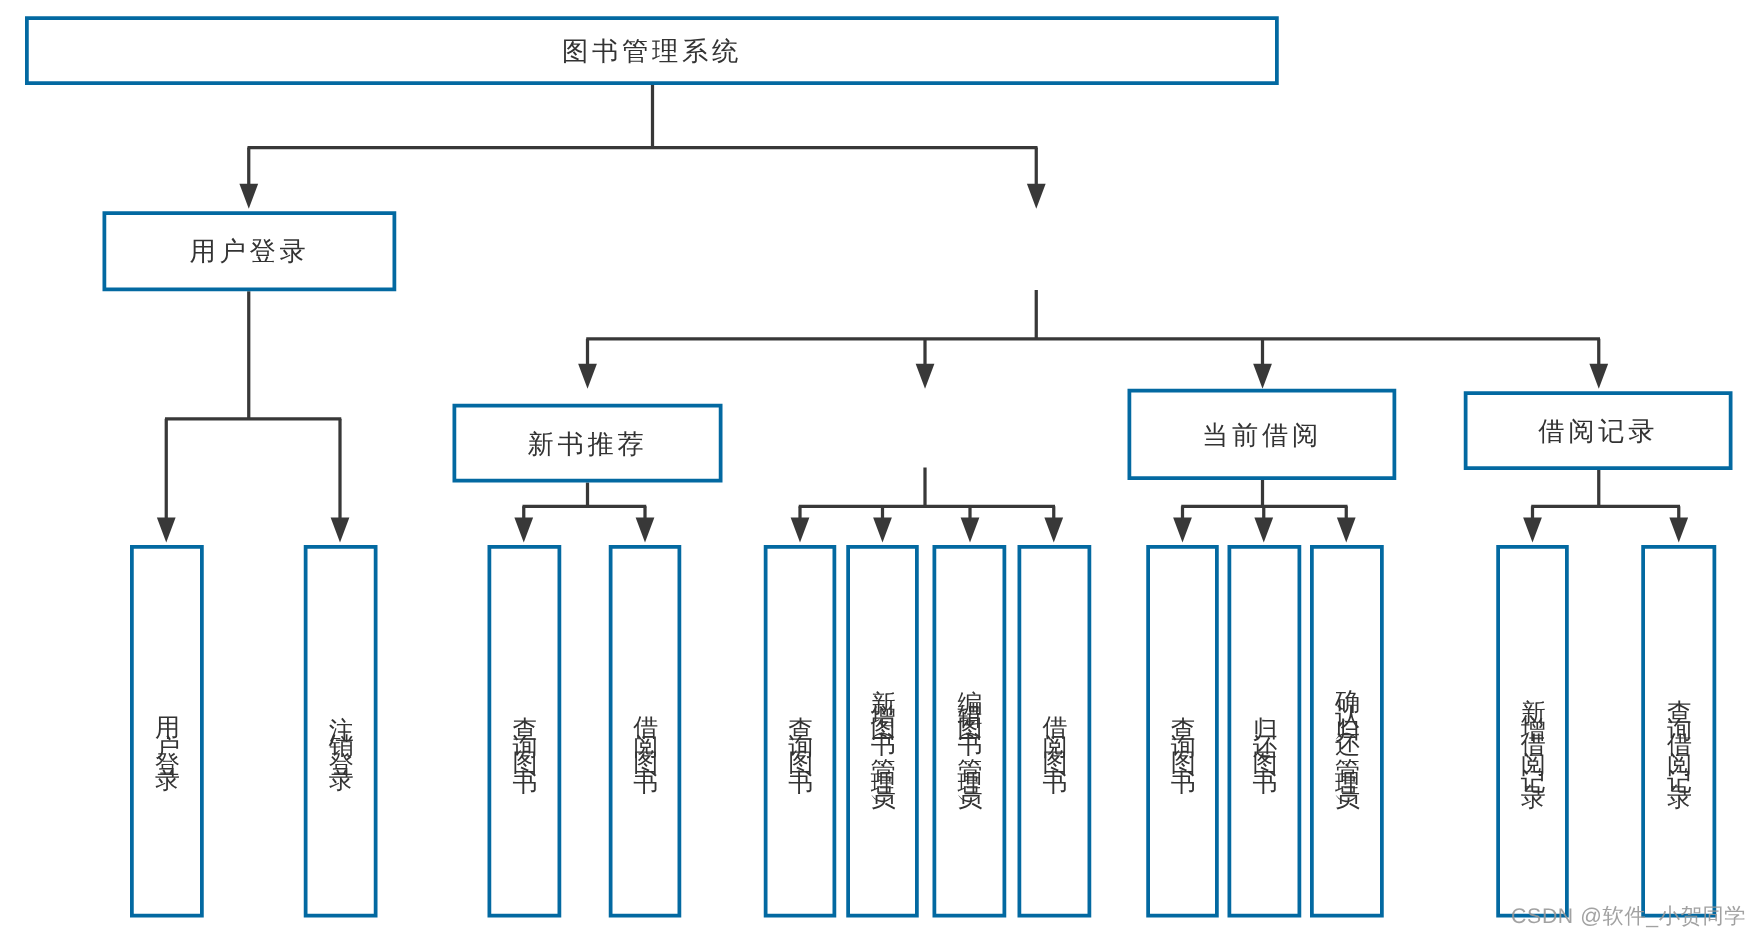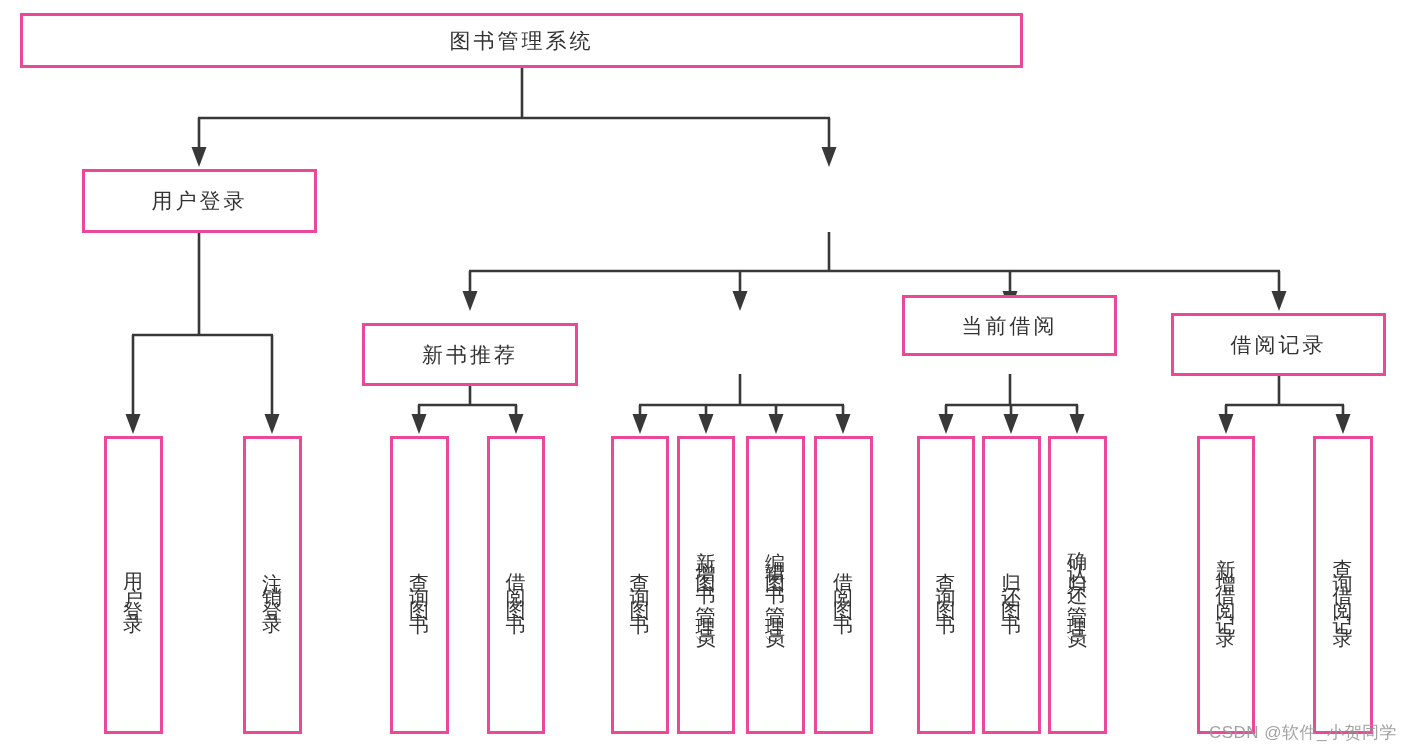--- a/index.html
+++ b/index.html
@@ -13,21 +13,21 @@
   }
   #connectors {
     position: absolute;
     left: 0; top: 0;
     width: 1405px; height: 747px;
     z-index: 1;
   }
   .node {
     position: absolute;
     box-sizing: border-box;
-    border: 3px solid #ec4899;
+    border: 3px solid #0369a1;
     background: #ffffff;
     display: flex;
     align-items: center;
     justify-content: center;
     color: #333333;
     z-index: 2;
   }
   .hnode {
     font-size: 21px;
     letter-spacing: 3px;
@@ -111,21 +111,21 @@
       <polygon points="1218.5,414 1233.5,414 1226,434" fill="#383838"></polygon>
       <line x1="1343" y1="405" x2="1343" y2="420" stroke="#383838" stroke-width="2.6"></line>
       <polygon points="1335.5,414 1350.5,414 1343,434" fill="#383838"></polygon>
     </svg>
 
   <div class="node hnode" style="left:20px; top:13px; width:1003px; height:55px;">图书管理系统</div>
 
   <div class="node hnode" style="left:82px; top:169px; width:235px; height:64px;">用户登录</div>
 
   <div class="node hnode" style="left:362px; top:323px; width:216px; height:63px;">新书推荐</div>
-  <div class="node hnode" style="left:902px; top:295px; width:215px; height:61px;">当前借阅</div>
+  <div class="node hnode" style="left:902px; top:311px; width:215px; height:73px;">当前借阅</div>
   <div class="node hnode" style="left:1171px; top:313px; width:215px; height:63px;">借阅记录</div>
 
   <div class="node vnode" style="left:104px; top:436px; width:59px; height:298px;">
     <span>用户登录</span>
   </div>
   <div class="node vnode" style="left:243px; top:436px; width:59px; height:298px;">
     <span>注销登录</span>
   </div>
 
   <div class="node vnode" style="left:390px; top:436px; width:59px; height:298px;">

